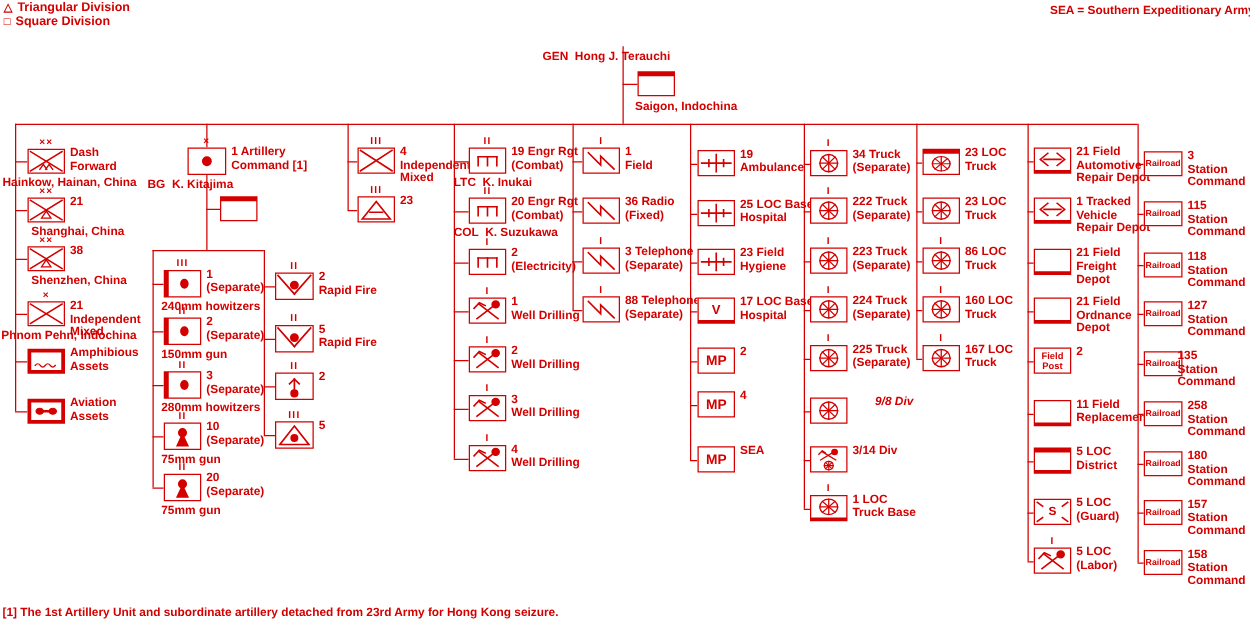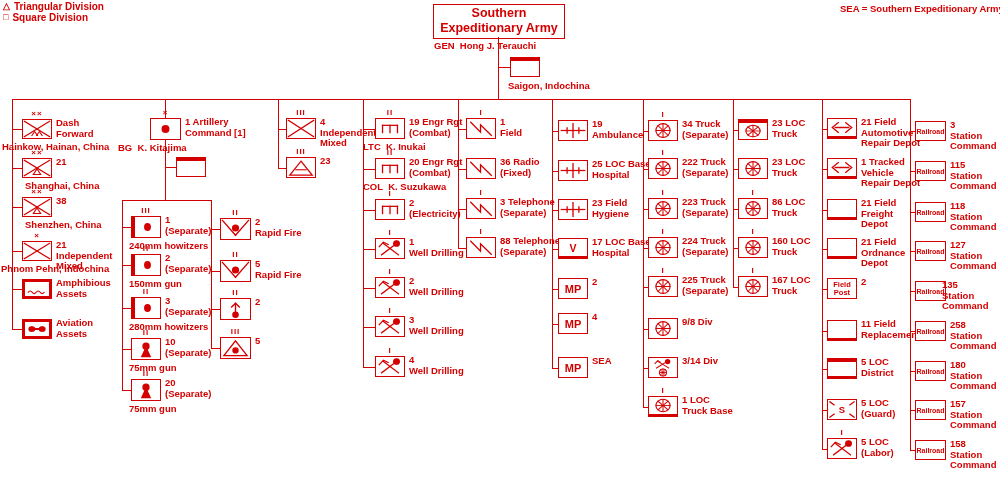--- a/index.html
+++ b/index.html
@@ -39,28 +39,25 @@
     <div class="lrow">
       <span class="licon">△</span>
       <span>Triangular Division</span>
     </div>
     <div class="lrow">
       <span class="licon">□</span>
       <span>Square Division</span>
     </div>
   </div>
 
-  <div class="titlebox" style="left:433px;top:4px;width:130px;height:33px;">
-    <div class="titletext">Southern
-Expeditionary Army</div>
-  </div>
   <div class="sub" style="left:434px;top:40px;">GEN  Hong J. Terauchi</div>
   <div class="box tt" style="left:510px;top:57px;width:30px;height:20px;"></div>
   <div class="sub" style="left:508px;top:80px;">Saigon, Indochina</div>
   <div class="sub" style="left:840px;top:3px;">SEA = Southern Expeditionary Army</div>
+  <div class="sub" style="left:2px;top:485px;">[1] The 1st Artillery Unit and subordinate artillery detached from 23rd Army for Hong Kong seizure.</div>
 <div class="ln" style="left: 498px; top: 37px; width: 1px; height: 62px;"></div>
     <div class="ln" style="left: 498px; top: 67px; width: 12px; height: 1px;"></div>
     <div class="ln" style="left: 12px; top: 99px; width: 898px; height: 1px;"></div>
     <div class="ln" style="left: 12px; top: 129px; width: 10px; height: 1px;"></div>
     <div class="box" style="left: 22px; top: 119px; width: 30px; height: 20px;">
       <svg viewBox="0 0 30 21" preserveAspectRatio="none" stroke="currentColor" fill="none" stroke-width="1.4" stroke-linecap="square">
         <line x1="1.5" y1="1.5" x2="28.5" y2="19.5"></line>
         <line x1="28.5" y1="1.5" x2="1.5" y2="19.5"></line>
         <polyline points="9.5,18 12.5,13.5 15.5,18" stroke-width="1.2"></polyline>
         <polyline points="14.5,18 17.5,13.5 20.5,18" stroke-width="1.2"></polyline>
@@ -390,21 +387,21 @@
     <div class="ln" style="left: 643px; top: 329px; width: 5px; height: 1px;"></div>
     <div class="box" style="left: 648px; top: 318px; width: 30px; height: 21px;">
       <svg viewBox="0 0 30 21" preserveAspectRatio="none" stroke="currentColor" fill="none" stroke-width="1.4" stroke-linecap="square">
         <circle cx="15" cy="10.5" r="7.6" stroke-width="1.2"></circle>
         <line x1="15" y1="2.9" x2="15" y2="18.1" stroke-width="1.1"></line>
         <line x1="7.4" y1="10.5" x2="22.6" y2="10.5" stroke-width="1.1"></line>
         <line x1="9.6" y1="5.1" x2="20.4" y2="15.9" stroke-width="1.1"></line>
         <line x1="20.4" y1="5.1" x2="9.6" y2="15.9" stroke-width="1.1"></line>
       </svg>
     </div>
-    <div class="lbl" style="left: 682px; top: 317px;">9/8 Div</div>
+    <div class="lbl" style="left: 700px; top: 317px; font-style: italic;">9/8 Div</div>
     <div class="ln" style="left: 643px; top: 368px; width: 5px; height: 1px;"></div>
     <div class="box" style="left: 648px; top: 357px; width: 30px; height: 21px;">
       <svg viewBox="0 0 30 21" preserveAspectRatio="none" stroke="currentColor" fill="none" stroke-width="1.4" stroke-linecap="square">
         <line x1="8" y1="11" x2="20" y2="3.5" stroke-width="1.1"></line>
         <circle cx="20" cy="4" r="2.2" fill="currentColor"></circle>
         <line x1="21" y1="11" x2="9" y2="3.5" stroke-width="1.1"></line>
         <polyline points="6.5,6 9.5,3 12,4.5" stroke-width="1.1"></polyline>
         <circle cx="15" cy="16" r="3.8" stroke-width="1.1"></circle>
         <line x1="15" y1="12.2" x2="15" y2="19.8" stroke-width="1"></line>
         <line x1="11.2" y1="16" x2="18.8" y2="16" stroke-width="1"></line>

